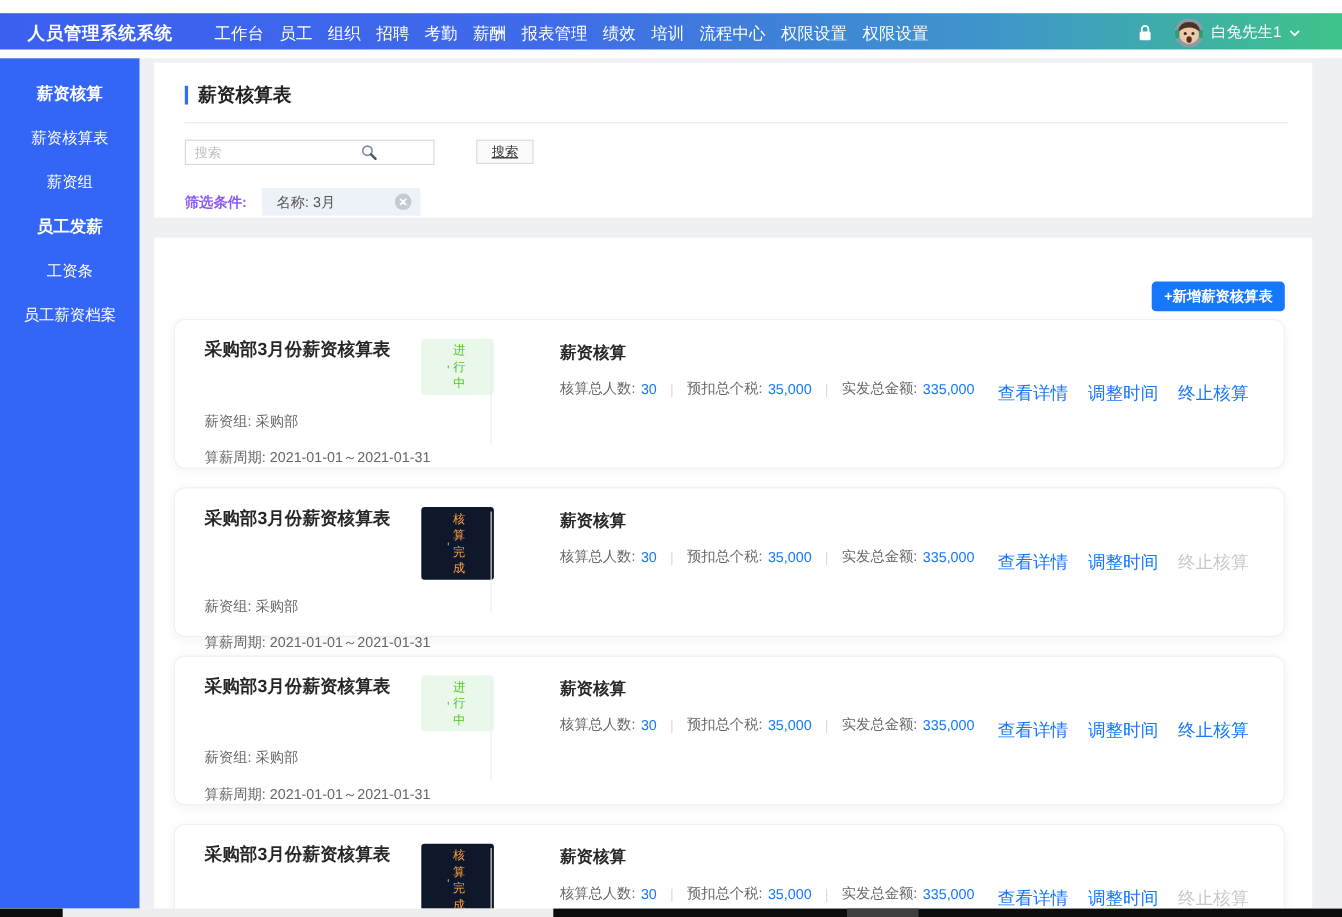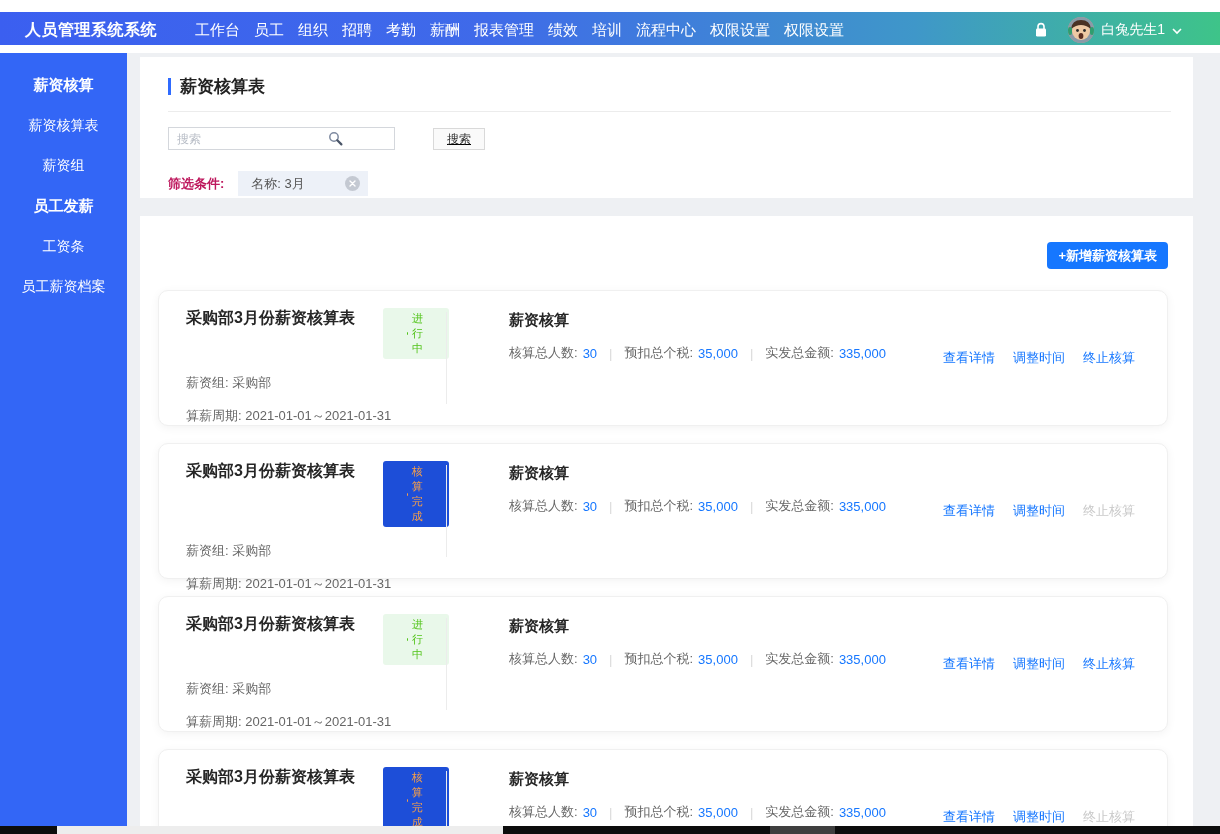--- a/index.html
+++ b/index.html
@@ -27,60 +27,60 @@
   .sidebar{position:absolute;top:8px;left:0;width:127px;bottom:0;background:var(--sidebar);
            color:#fff;text-align:center;padding-top:12px;}
   .sb-header{font-size:15px;font-weight:bold;padding:11px 0;cursor:pointer;}
   .sb-item{font-size:14px;padding:11px 0;cursor:pointer;}
   .main-bg{position:absolute;top:8px;left:127px;right:0;bottom:0;background:var(--page-bg);overflow:hidden;}
   .panel{position:absolute;left:13px;width:1053px;background:#fff;}
   .panel-header{top:4px;height:141px;padding:18px 22px 0 28px;}
   .page-title-row{display:flex;align-items:center;gap:9px;padding-bottom:13px;border-bottom:1px solid #ececec;}
   .title-accent{width:3px;height:17px;background:#2f6bff;}
   .page-title{font-size:17px;font-weight:bold;color:#222;}
-  .search-row{margin-top:15px;display:flex;align-items:flex-end;text-decoration:underline;}
+  .search-row{margin-top:15px;display:flex;align-items:flex-start;text-decoration:underline;}
   .search-box{position:relative;width:227px;height:23px;}
   .search-input{width:227px;height:23px;border:1px solid #d4d7dc;background:#fff;font-size:12px;
                 padding:0 40px 0 8px;color:#333;outline:none;}
   .search-input::placeholder{color:#b9bec7;}
   .search-icon{position:absolute;right:52px;top:4px;}
   .search-btn{margin-left:38px;width:52px;height:22px;border:1px solid #d9d9d9;background:#fafafa;
               font-size:12px;color:#333;cursor:pointer;font-family:inherit;}
   .filter-row{margin-top:21px;display:flex;align-items:center;}
-  .filter-label{font-size:13px;font-weight:bold;color:#be185d;}
-  .filter-tag{margin-left:14px;width:130px;height:25px;background:#edf1f8;display:flex;align-items:center;
+  .filter-label{font-size:13px;font-weight:bold;color:#8b5cf6;}
+  .filter-tag{margin-left:14px;width:144px;height:25px;background:#edf1f8;display:flex;align-items:center;
               padding:0 8px 0 13px;font-size:13px;color:#555;}
   .filter-tag-text{flex:1;}
   .filter-close{width:15px;height:15px;border-radius:50%;background:#c4c9d2;display:flex;align-items:center;
                 justify-content:center;cursor:pointer;}
   .panel-cards{top:163px;height:900px;padding:22px 25px 0 18px;}
-  .add-btn{position:absolute;top:26px;right:25px;height:27px;padding:0 11px;background:var(--primary);
+  .add-btn{position:absolute;top:40px;right:25px;height:27px;padding:0 11px;background:var(--primary);
            color:#fff;border:none;border-radius:4px;font-size:13px;font-weight:bold;cursor:pointer;
            font-family:inherit;}
   .card-list{margin-top:52px;display:flex;flex-direction:column;gap:17px;}
   
   .card{display:flex;height:136px;background:#fff;border:1px solid #f0f0f0;border-radius:10px;
         box-shadow:0 2px 10px rgba(0,0,0,.05);}
   .card-left{width:287px;padding:17px 0 0 27px;flex:0 0 auto;}
   .card-title-row{display:flex;align-items:flex-start;gap:28px;}
   .card-title{font-size:16px;font-weight:bold;color:#262626;white-space:nowrap;}
   .badge{display:inline-flex;align-items:center;gap:4px;font-size:11px;padding:3px 24px;border-radius:3px;}
   .badge .dot{width:3px;height:3px;border-radius:50%;background:currentColor;display:inline-block;}
   .badge.active{color:#52c41a;background:#e9f8ea;}
-  .badge.done{color:#ffa243;background:#1d4ed8;}
+  .badge.done{color:#ffa243;background:#0f172a;}
   .meta{margin-top:15px;font-size:13px;color:#666;}
   .card-divider{width:1px;background:#ececec;margin:21px 0;}
   .card-mid{padding:20px 0 0 62px;flex:1;}
   .mid-title{font-size:15px;font-weight:bold;color:#262626;}
   .stats{margin-top:14px;font-size:13px;color:#666;display:flex;align-items:center;white-space:nowrap;}
   .stat-label{color:#666;}
   .stat-value{color:var(--primary);margin-left:5px;}
   .stats .sep{color:#d9d9d9;margin:0 12px;}
   .card-actions{display:flex;align-items:center;gap:18px;padding-right:32px;flex:0 0 auto;}
-  .action-link{font-size:13px;color:var(--primary);cursor:pointer;text-decoration:none;white-space:nowrap;}
+  .action-link{font-size:16px;color:var(--primary);cursor:pointer;text-decoration:none;white-space:nowrap;}
   .action-link.disabled{color:#c9c9c9;cursor:default;}
   
   .hbar{position:absolute;left:0;top:826px;width:1220px;height:8px;background:#ededed;}
   .hbar .seg1{position:absolute;left:0;width:57px;height:8px;background:#0d0d0d;}
   .hbar .seg2{position:absolute;left:503px;width:717px;height:8px;background:#0d0d0d;}
   .hbar .seg3{position:absolute;left:770px;width:65px;height:8px;background:#3f3f3f;}
 </style>
 </head>
 <body>
 

